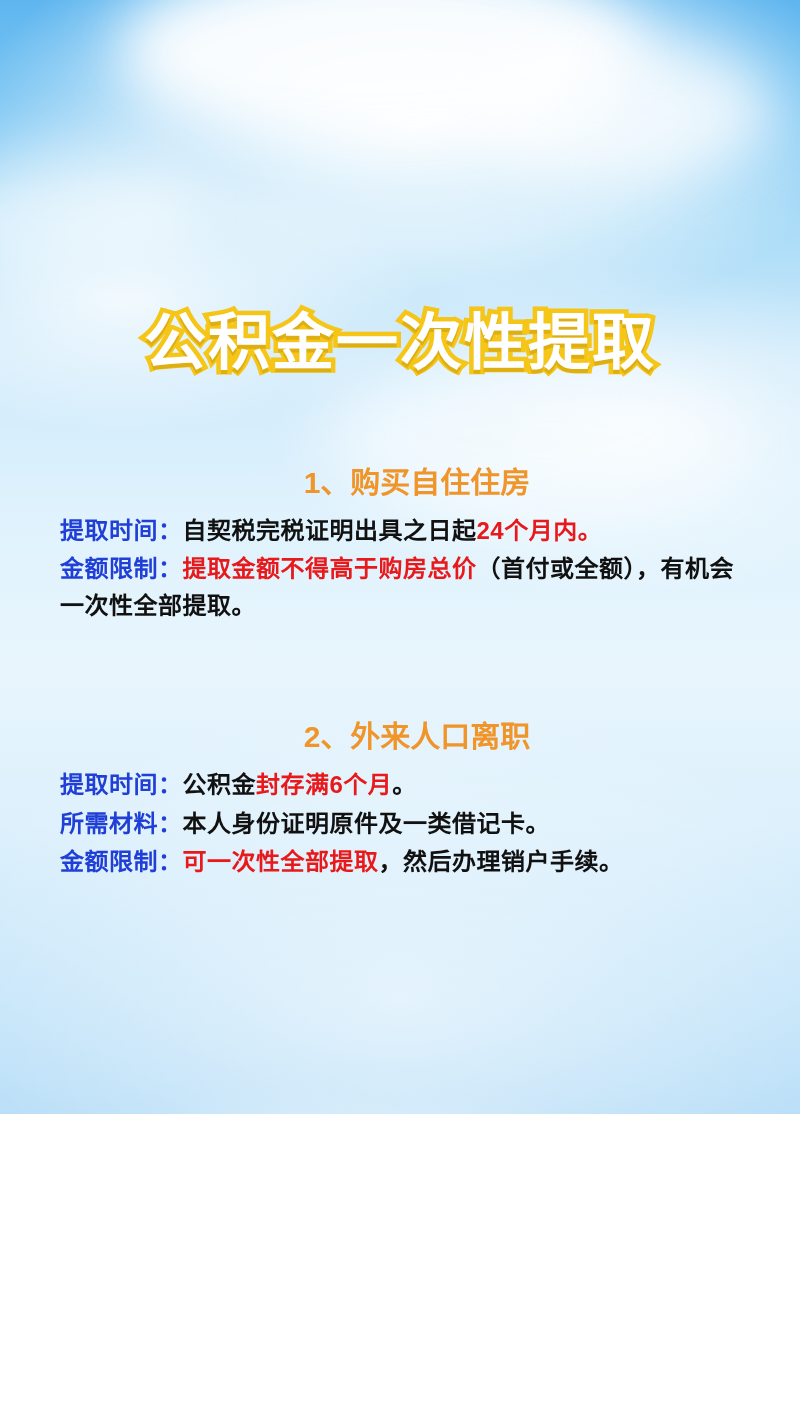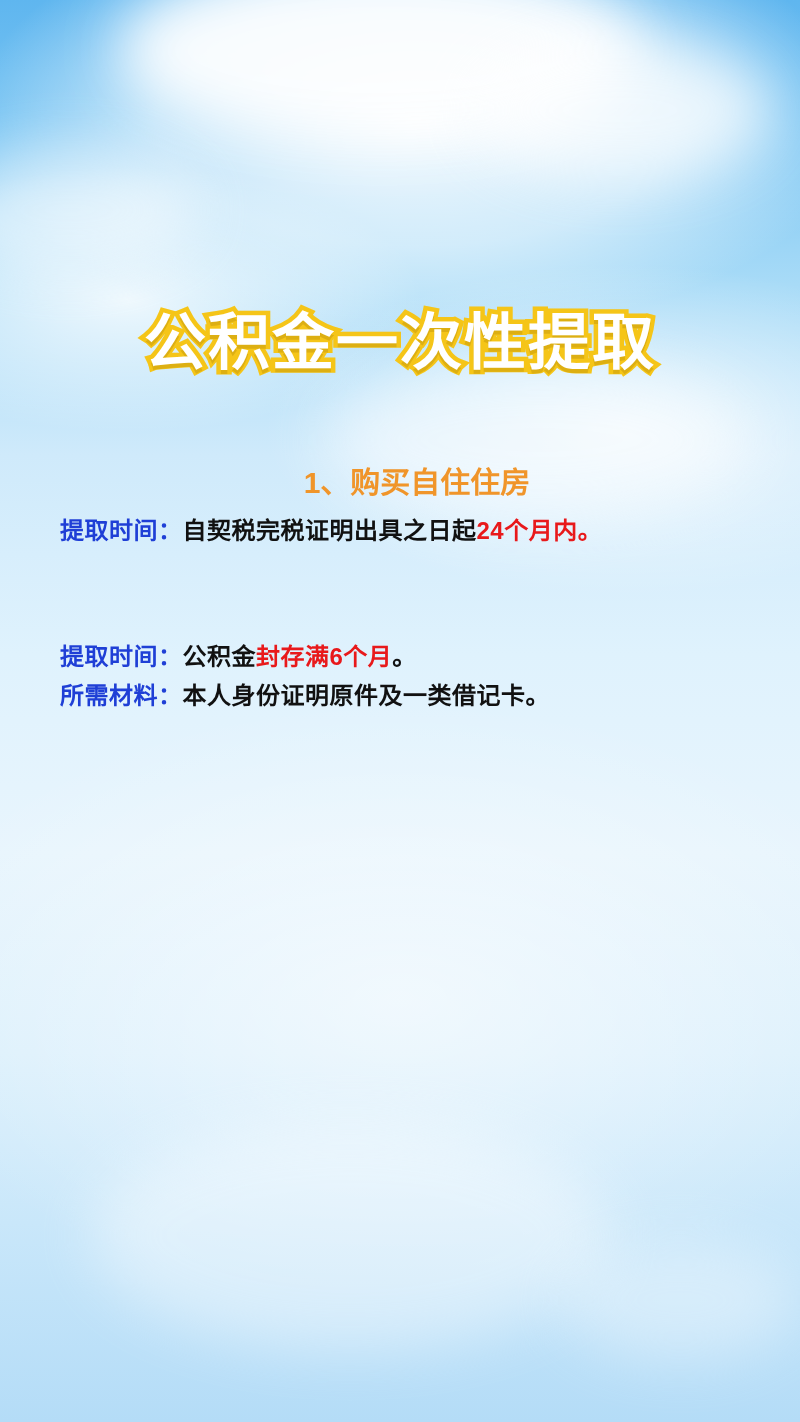--- a/index.html
+++ b/index.html
@@ -9,21 +9,21 @@
   body {
     width: 800px;
     height: 1422px;
     font-family: "Liberation Sans", "DejaVu Sans", sans-serif;
     overflow: hidden;
   }
 
   #poster {
     position: relative;
     width: 800px;
-    height: 1422px;
+    height: 1114px;
     box-sizing: border-box;
     background:
       radial-gradient(ellipse 620px 300px at 52% 120px, rgba(255,255,255,0.95) 0%, rgba(255,255,255,0.55) 42%, rgba(255,255,255,0.0) 72%),
       radial-gradient(ellipse 420px 190px at 16% 300px, rgba(255,255,255,0.8) 0%, rgba(255,255,255,0.0) 70%),
       radial-gradient(ellipse 500px 230px at 78% 430px, rgba(255,255,255,0.7) 0%, rgba(255,255,255,0.0) 72%),
       radial-gradient(ellipse 700px 400px at 50% 1000px, rgba(255,255,255,0.55) 0%, rgba(255,255,255,0.0) 75%),
       linear-gradient(180deg,
         #5fb6ef 0%,
         #76c3f2 8%,
         #a8dbf7 20%,
@@ -126,22 +126,25 @@
   <div class="content">
 
     <div class="title-wrap">
       <div class="title">公积金一次性提取</div>
     </div>
 
     <div class="sections" id="sections-root">
         <div class="section">
           <div class="section-heading">1、购买自住住房</div>
           <p class="line"><span class="label">提取时间：</span><span class="normal">自契税完税证明出具之日起</span><span class="hl">24个月内。</span></p>
+          <p class="line"><span class="label">金额限制：</span><span class="hl">提取金额不得高于购房总价</span><span class="normal">（首付或全额），有机会一次性全部提取。</span></p>
         </div>
         <div class="gap"></div>
         <div class="section">
+          <div class="section-heading">2、外来人口离职</div>
           <p class="line"><span class="label">提取时间：</span><span class="normal">公积金</span><span class="hl">封存满6个月</span><span class="normal">。</span></p>
           <p class="line"><span class="label">所需材料：</span><span class="normal">本人身份证明原件及一类借记卡。</span></p>
+          <p class="line"><span class="label">金额限制：</span><span class="hl">可一次性全部提取</span><span class="normal">，然后办理销户手续。</span></p>
         </div>
       </div>
 
   </div>
 </div>
 
 </body></html>

